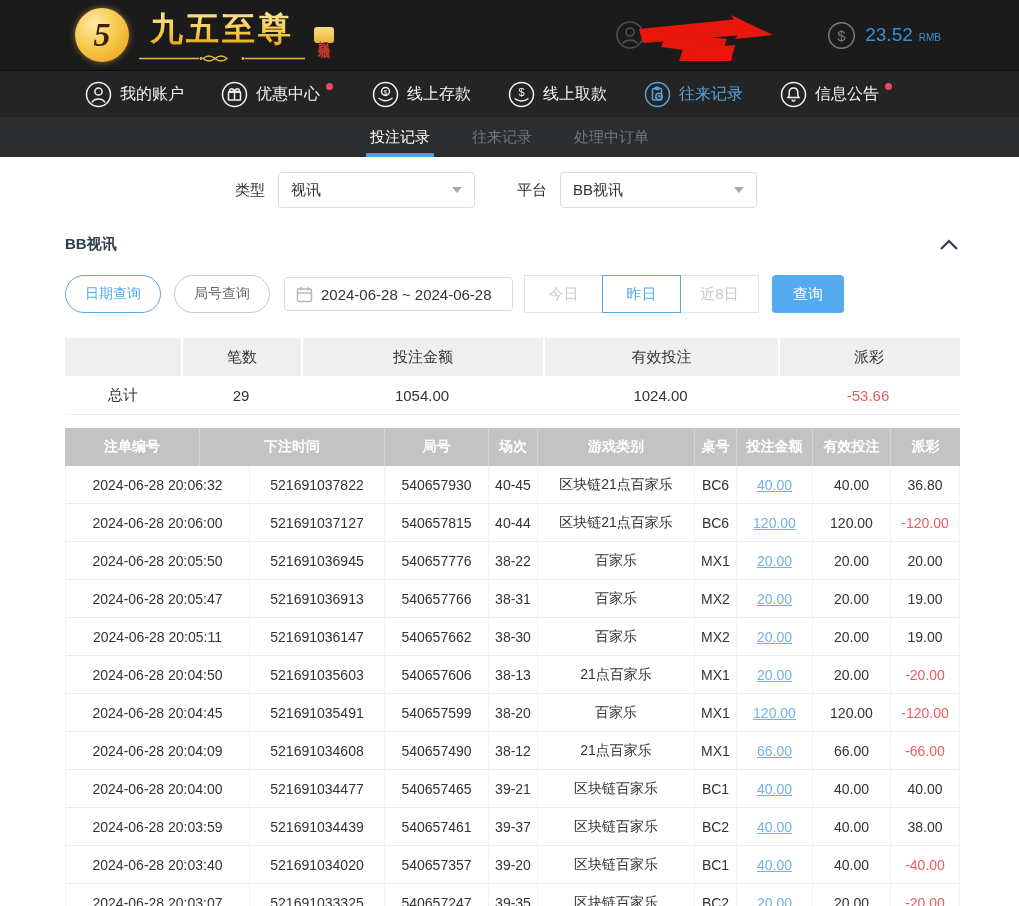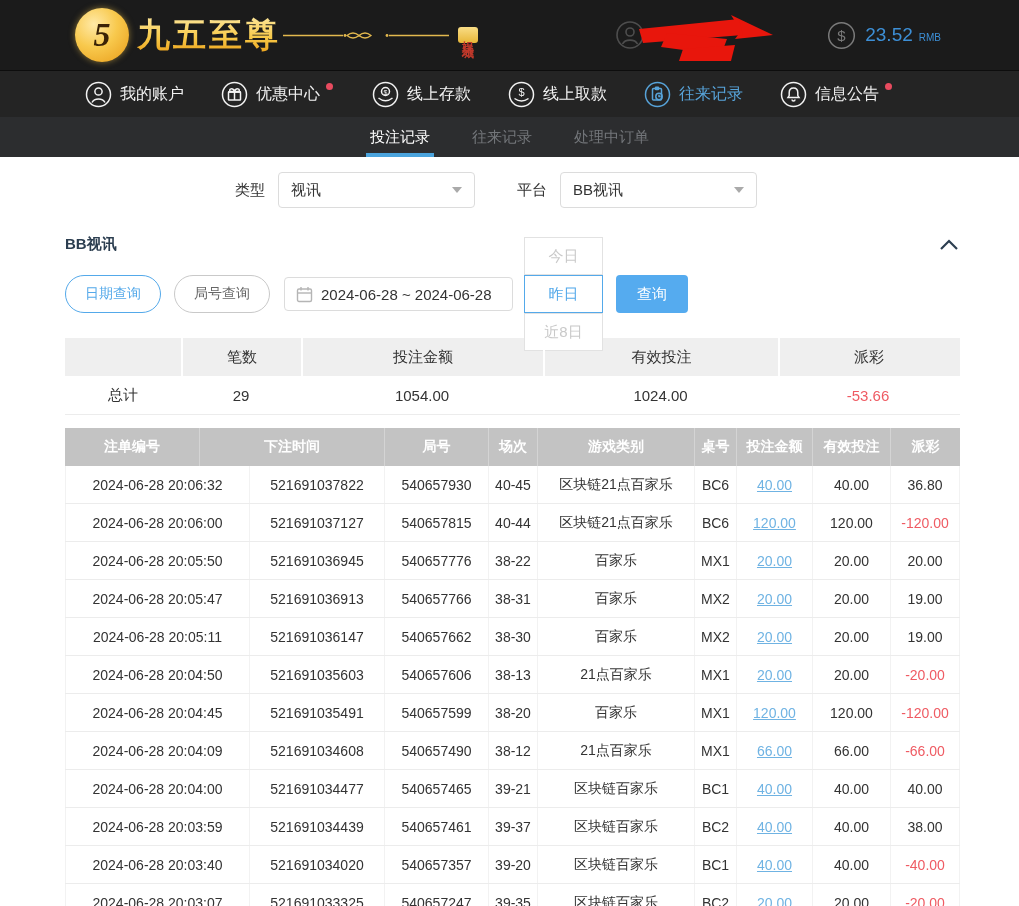--- a/index.html
+++ b/index.html
@@ -11,21 +11,21 @@
   
   .top-header { height:70px; background:#1b1b1b; display:flex; align-items:center; position:relative; }
   .logo { display:flex; align-items:center; margin-left:75px; }
   .logo-emblem {
     width:54px; height:54px; border-radius:50%;
     background:radial-gradient(circle at 35% 30%, #ffe9a6 0%, #f8c94d 45%, #e89b18 100%);
     display:flex; align-items:center; justify-content:center;
     box-shadow:0 0 6px rgba(248,201,77,.5);
   }
   .logo-emblem span { font-size:34px; font-weight:bold; font-style:italic; color:#3a2206; font-family:"Liberation Serif",serif; }
-  .logo-text-col { display:flex; align-items:center; margin-left:8px; }
+  .logo-text-col { display:flex; flex-direction:column; align-items:center; margin-left:8px; }
   .logo-title {
     font-size:33px; font-weight:bold; letter-spacing:3px;
     background:linear-gradient(180deg,#fdeaa8 0%, #f7c948 55%, #e8960f 100%);
     -webkit-background-clip:text; background-clip:text; color:transparent;
   }
   .logo-flourish { margin-top:1px; }
   .logo-badge {
     margin-left:7px; background:linear-gradient(180deg,#f9dd86,#e7b637);
     border-radius:3px; padding:5px 3px; writing-mode:vertical-rl;
     font-size:12px; font-weight:bold; color:#c0392b; letter-spacing:2px; line-height:14px;
@@ -67,21 +67,21 @@
   .pill-btn {
     height:38px; padding:0 19px; border-radius:19px; border:1px solid #c9c9c9;
     display:flex; align-items:center; font-size:14px; color:#666; background:#fff; cursor:pointer;
   }
   .pill-btn.active { border-color:#54a9ea; color:#54a9ea; }
   .pill-btn + .pill-btn { margin-left:13px; }
   .date-box {
     margin-left:14px; width:229px; height:34px; border:1px solid #dcdcdc; border-radius:4px;
     display:flex; align-items:center; gap:8px; padding:0 11px; font-size:15px; color:#333; cursor:pointer; background:#fff;
   }
-  .quick-group { display:flex; margin-left:12px;flex-direction:column; }
+  .quick-group { display:flex; margin-left:12px; }
   .quick-btn {
     width:79px; height:38px; border:1px solid #e2e2e2; background:#fff;
     display:flex; align-items:center; justify-content:center; font-size:15px; color:#c9c9c9;
     margin-left:-1px; cursor:pointer;
   }
   .quick-btn.active { border-color:#54a9ea; color:#54a9ea; z-index:2; position:relative; }
   .search-btn {
     margin-left:13px; width:72px; height:38px; background:#55abef; border-radius:4px;
     color:#fff; font-size:15px; display:flex; align-items:center; justify-content:center; cursor:pointer; border:none;
   }

